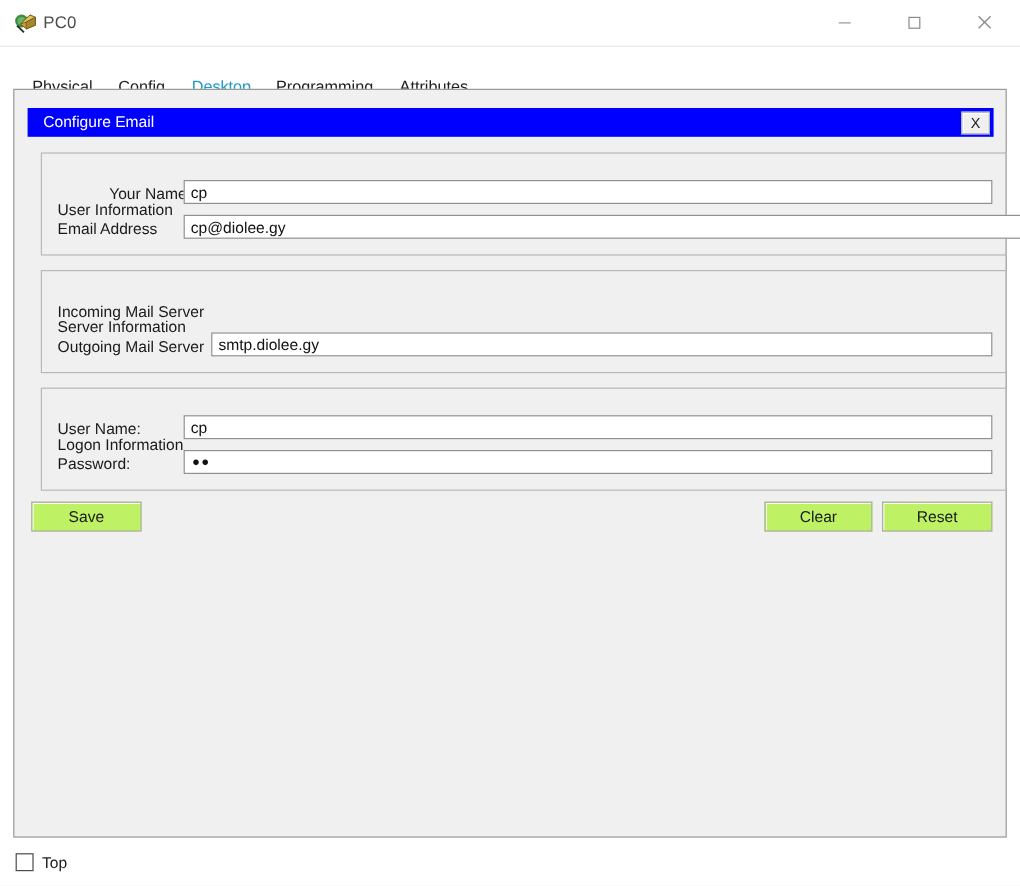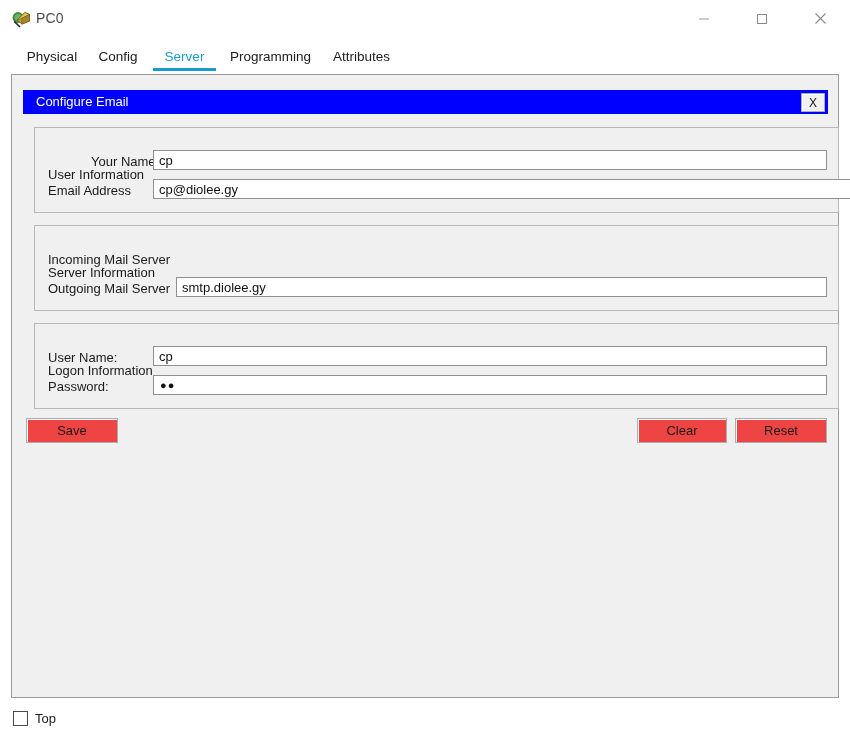--- a/index.html
+++ b/index.html
@@ -47,21 +47,21 @@
     justify-content: center;
   }
   .winbtn-min { left: 681px; }
   .winbtn-max { left: 739px; }
   .winbtn-close { left: 797px; }
   .winbtn svg { display: block; }
 
   
   .tabstrip {
     position: absolute;
-    left: 0; top: 38px;
+    left: 0; top: 54px;
     width: 850px; height: 36px;
     background: #ffffff;
   }
   .tab {
     position: absolute;
     top: 0;
     height: 36px;
     display: flex;
     align-items: center;
     justify-content: center;
@@ -195,21 +195,21 @@
   
   .lbl-username { left: 36px;  top: 275px; }
   .in-username  { left: 141px; top: 271px; width: 674px; }
   .lbl-password { left: 36px;  top: 304px; }
   .in-password  { left: 141px; top: 300px; width: 674px; }
 
   
   .btn {
     position: absolute;
     height: 25px;
-    background: #ef4444;
+    background: #bef264;
     border: 1px solid #adadad;
     box-shadow: inset 1px 1px 0 #fdfdfd;
     box-sizing: border-box;
     font-family: "Liberation Sans", sans-serif;
     font-size: 13px;
     color: #1a1a1a;
     display: flex;
     align-items: center;
     justify-content: center;
     cursor: default;
@@ -275,21 +275,21 @@
 </div>
 
 <div class="tabstrip">
   <div class="tab tab-physical">
       <span>Physical</span>
     </div>
   <div class="tab tab-config">
       <span>Config</span>
     </div>
   <div class="tab tab-desktop active">
-      <span>Server</span>
+      <span>Desktop</span>
     </div>
   <div class="tab tab-programming">
       <span>Programming</span>
     </div>
   <div class="tab tab-attributes">
       <span>Attributes</span>
     </div>
 </div>
 
 <div class="panel">

